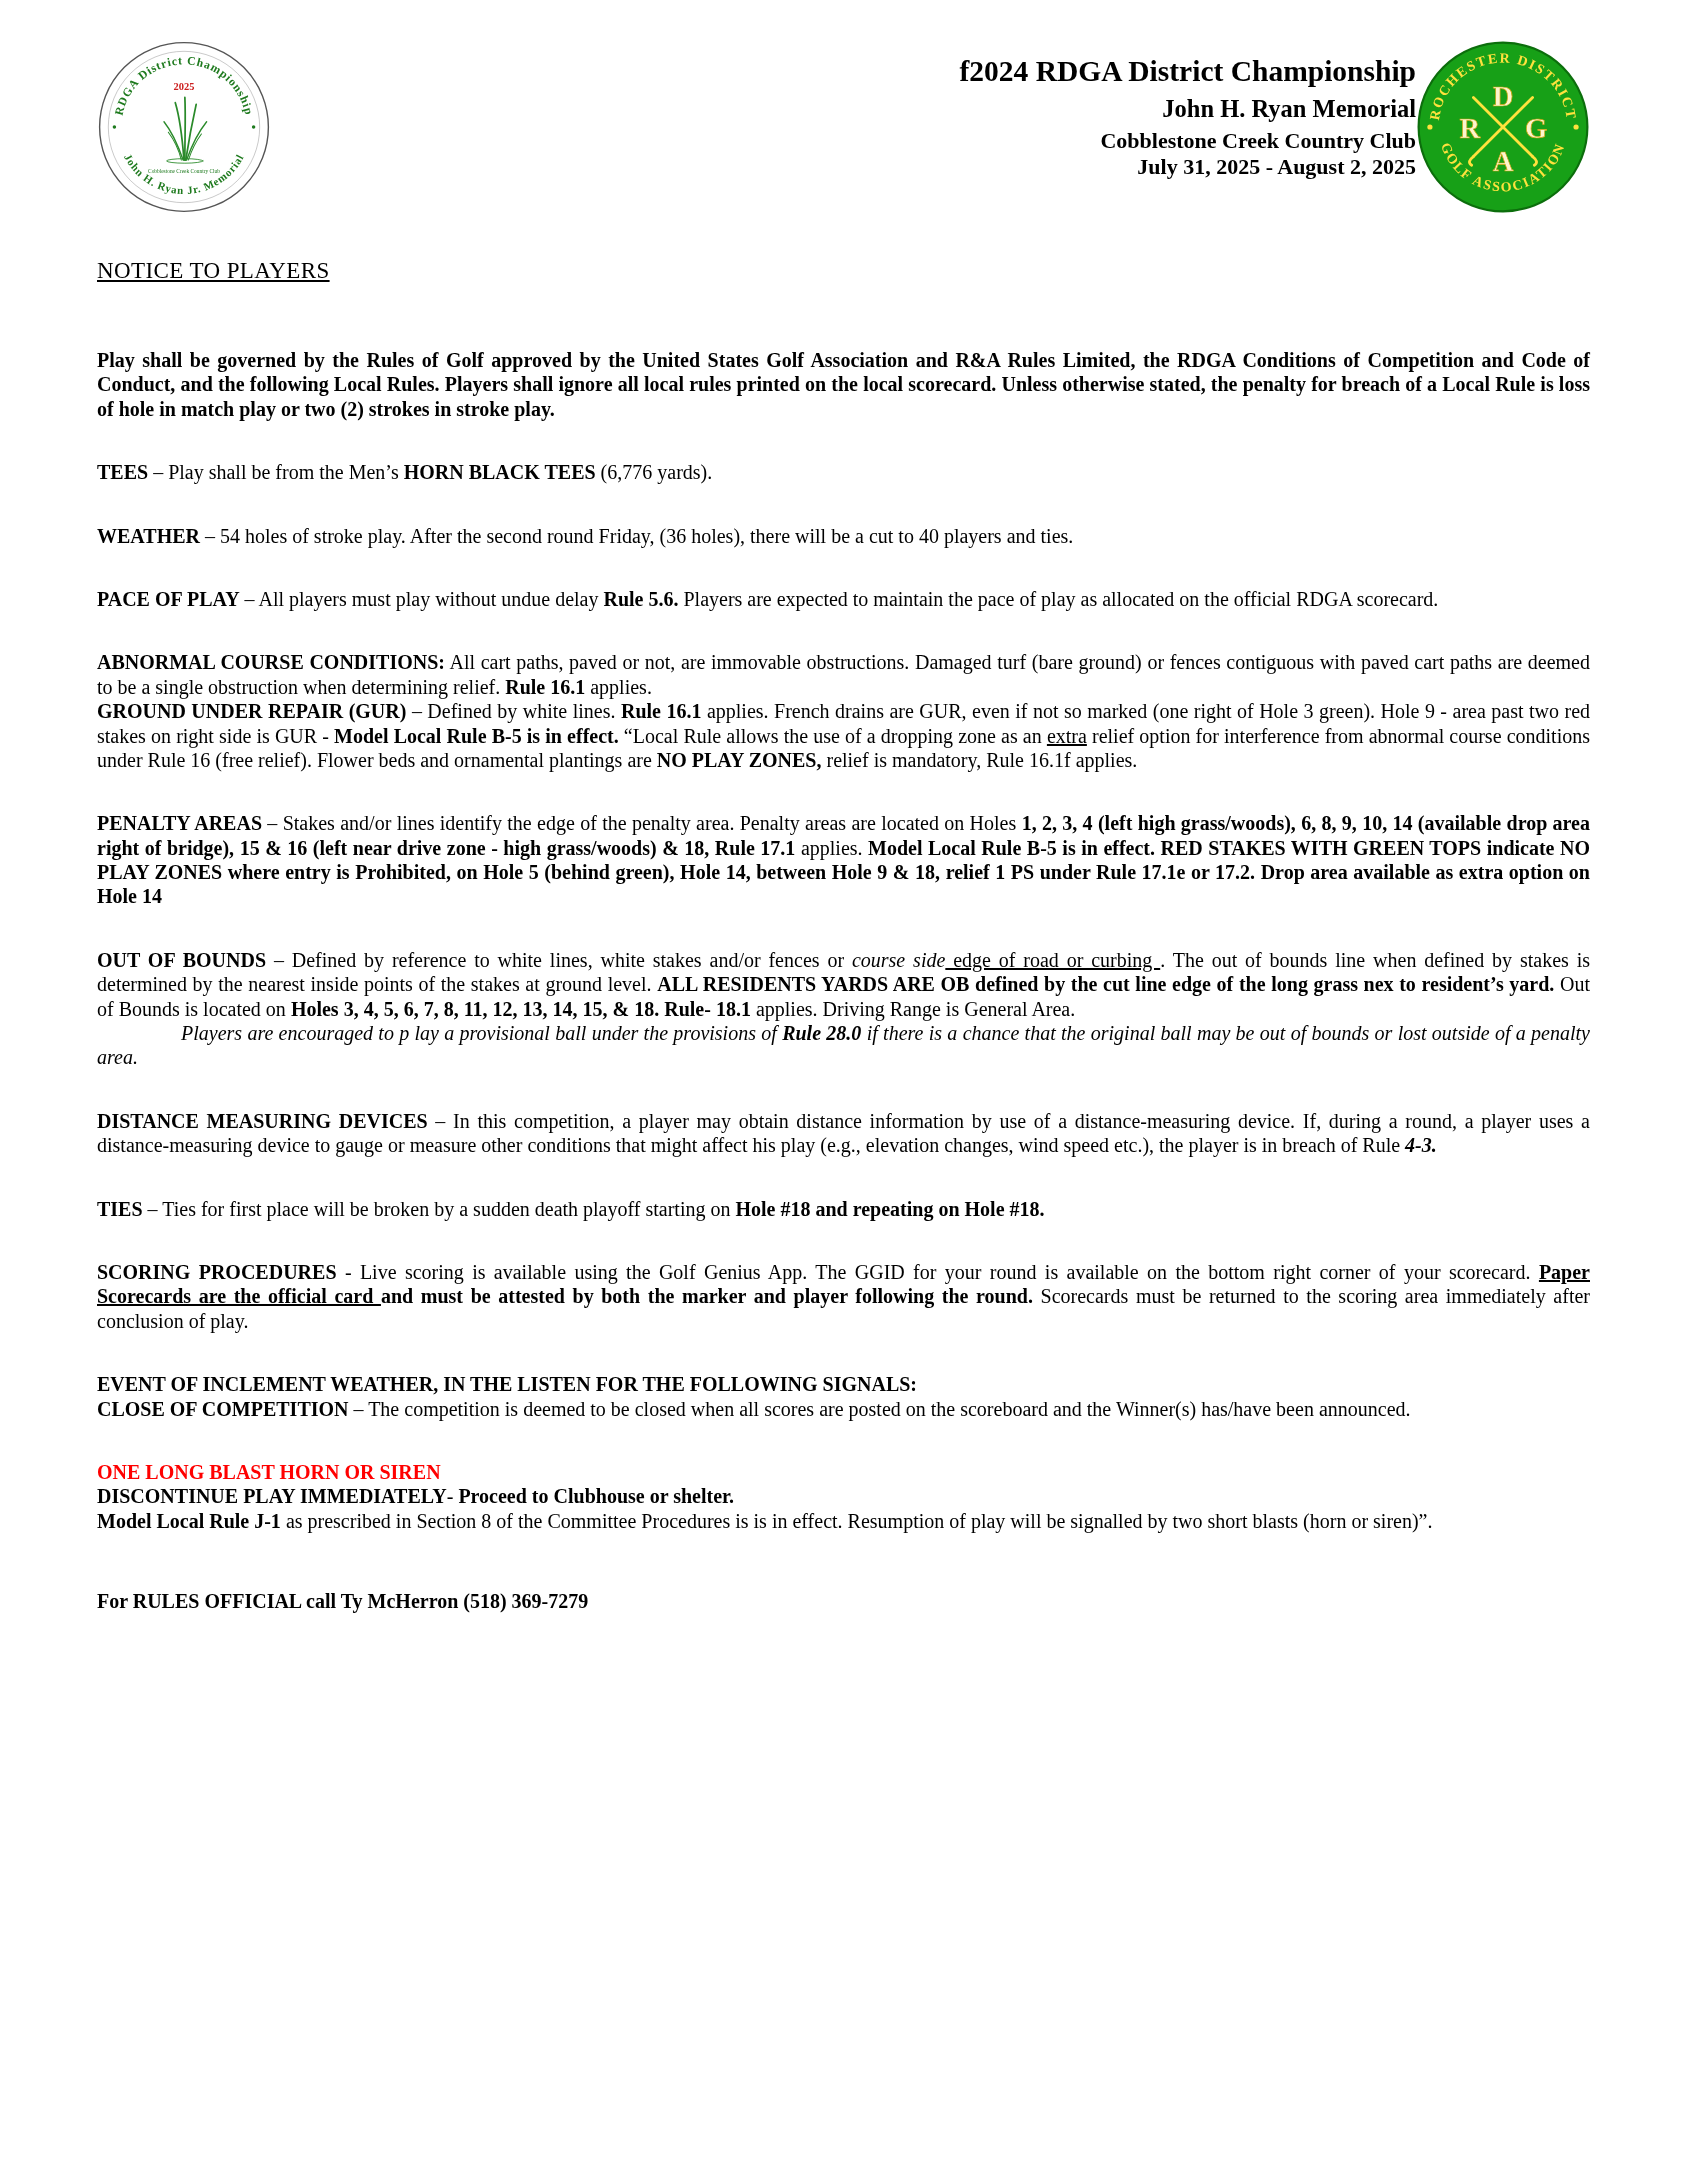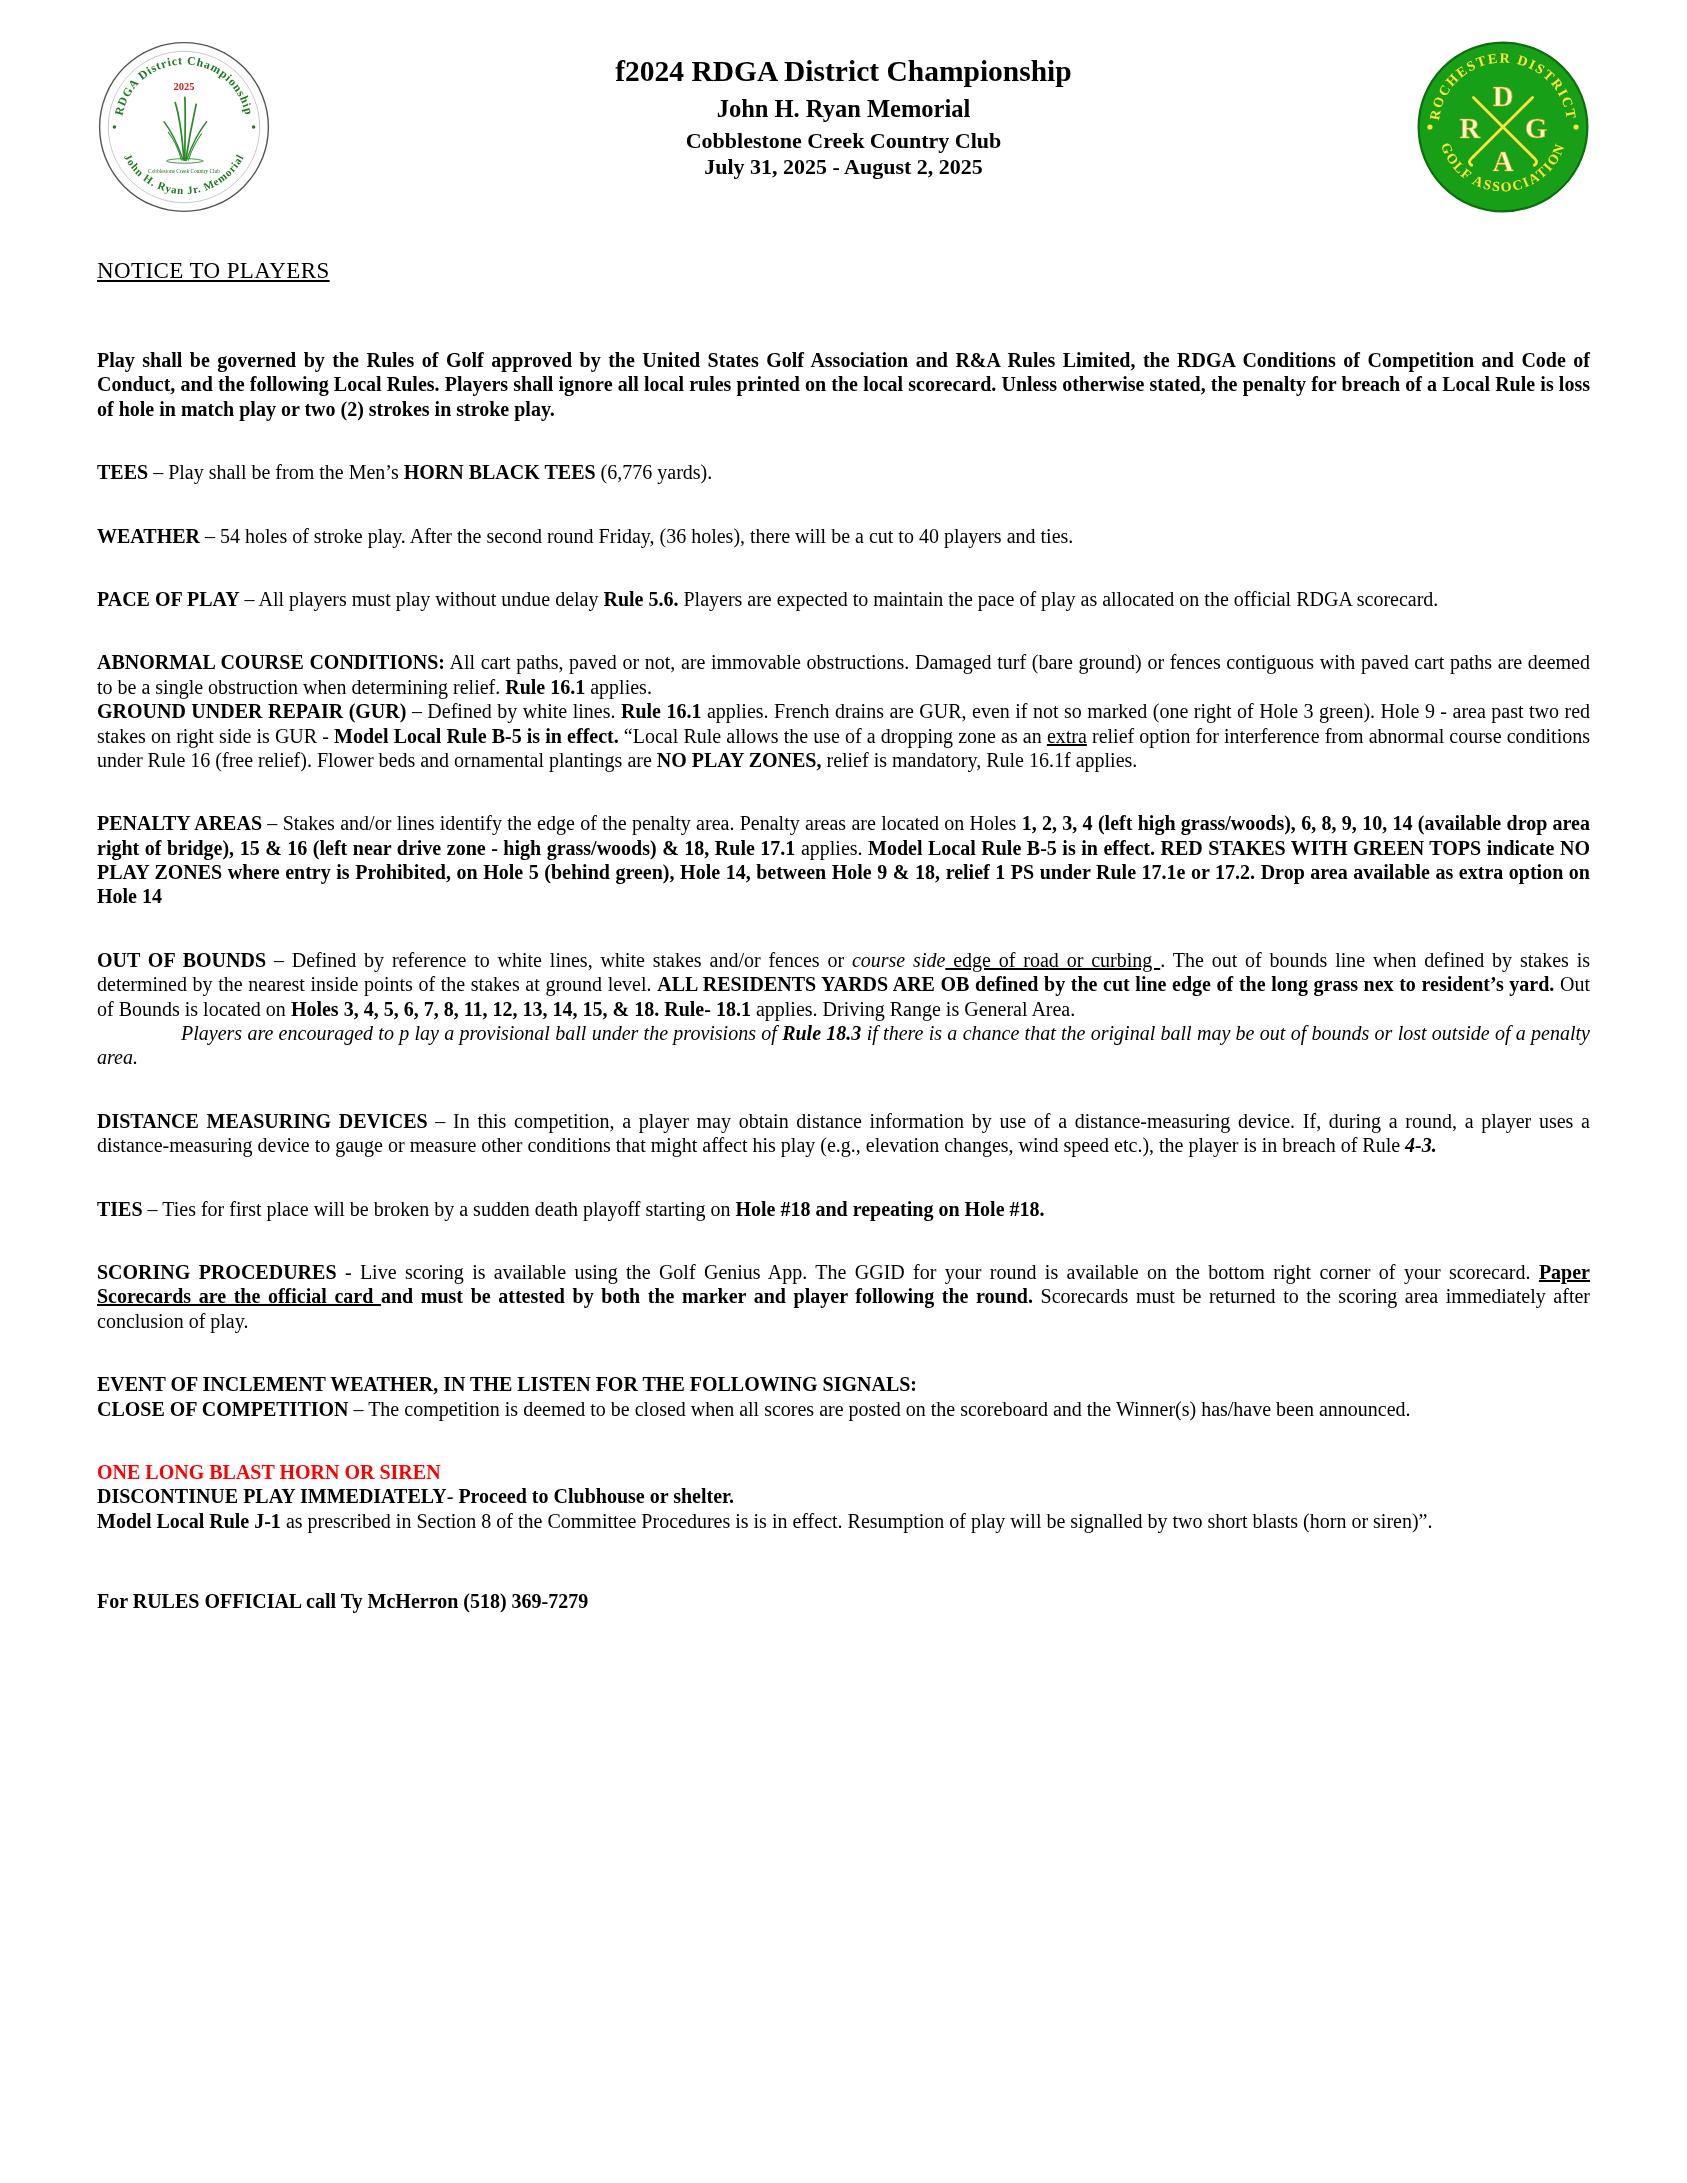--- a/index.html
+++ b/index.html
@@ -7,21 +7,21 @@
   body {
     width:1687px; height:2183px; overflow:hidden;
     font-family:"Liberation Serif", "DejaVu Serif", serif;
     color:#000;
   }
   .page { padding:40px 97px 0 97px; }
 
   
   .header { display:flex; justify-content:space-between; align-items:flex-start; }
   .logo { width:174px; height:174px; flex:0 0 auto; }
-  .header-center { flex:1 1 auto; text-align:center; padding-top:15px; }
+  .header-center { flex:1 1 auto; text-align:right; padding-top:15px; }
   .h-title  { font-size:29.5px; font-weight:bold; }
   .h-sub1   { font-size:24.5px; font-weight:bold; margin-top:6.7px; }
   .h-sub2   { font-size:22px; font-weight:bold; margin-top:5px; }
   .h-dates  { font-size:22px; font-weight:bold; margin-top:0; }
 
   .notice-title {
     text-align:left; font-size:23px; font-weight:normal;
     text-decoration:underline; margin-top:44px; letter-spacing:0.4px;
   }
 
@@ -126,21 +126,21 @@
     <p class="para"><span class="b">WEATHER</span><span> – 54 holes of stroke play.  After the second round Friday, (36 holes), there will be a cut to 40 players and ties.</span></p>
 
     <p class="para"><span class="b">PACE OF PLAY</span><span> – All players must play without undue delay </span><span class="b">Rule 5.6.</span><span>  Players are expected to maintain the pace of play as allocated on the official RDGA scorecard.</span></p>
 
     <p class="para tight"><span class="b">ABNORMAL COURSE CONDITIONS:</span><span>   All cart paths, paved or not, are immovable obstructions. Damaged turf (bare ground) or fences contiguous with paved cart paths are deemed to be a single obstruction when determining relief.   </span><span class="b">Rule 16.1</span><span> applies.</span></p>
     <p class="para"><span class="b">GROUND UNDER REPAIR (GUR)</span><span> – Defined by white lines.  </span><span class="b">Rule 16.1</span><span> applies.  French drains are GUR, even if not so marked (one right of Hole 3 green).  Hole 9 - area past two red stakes on right side is GUR -  </span><span class="b">Model Local Rule B-5 is in effect.</span><span> “Local Rule allows the use of a dropping zone as an </span><span class="u">extra</span><span> relief option for interference from abnormal course conditions under Rule 16 (free relief).  Flower beds and ornamental plantings are </span><span class="b">NO PLAY ZONES,</span><span> relief is mandatory, Rule 16.1f applies.</span></p>
 
     <p class="para"><span class="b">PENALTY AREAS</span><span> – Stakes and/or lines identify the edge of the penalty area.  Penalty areas are located on Holes </span><span class="b">1, 2, 3, 4 (left high grass/woods), 6, 8, 9, 10, 14 (available drop area right of bridge), 15 &amp; 16 (left near drive zone - high grass/woods) &amp; 18,  Rule 17.1</span><span> applies. </span><span class="b">Model Local Rule B-5 is in effect.</span><span>  </span><span class="b">RED STAKES WITH GREEN TOPS indicate NO PLAY ZONES where entry is Prohibited, on Hole 5 (behind green), Hole 14, between Hole 9 &amp; 18, relief 1 PS under Rule 17.1e or 17.2.  Drop area available as extra option on Hole 14</span></p>
 
     <p class="para tight"><span class="b">OUT OF BOUNDS</span><span> – Defined by reference to white lines, white stakes and/or fences or </span><span class="i">course side</span><span class="u"> edge of road or curbing </span><span>.  The out of bounds line when defined by stakes is determined by the nearest inside points of the stakes at ground level.  </span><span class="b">ALL RESIDENTS YARDS ARE OB defined by the cut line edge of the long grass nex to resident’s yard.</span><span>  Out of Bounds is located on </span><span class="b">Holes 3, 4, 5, 6, 7, 8, 11, 12, 13, 14, 15, &amp; 18.</span><span>  </span><span class="b">Rule- 18.1</span><span> applies.  Driving Range is General Area.</span></p>
-    <p class="para indent-first"><span class="i">Players are encouraged to p lay a provisional ball under the provisions of </span><span class="b i">Rule 18.3</span><span class="i"> if there is a chance that the original ball may be out of bounds or lost outside of a penalty area.</span></p>
+    <p class="para indent-first"><span class="i">Players are encouraged to p lay a provisional ball under the provisions of </span><span class="b i">Rule 28.0</span><span class="i"> if there is a chance that the original ball may be out of bounds or lost outside of a penalty area.</span></p>
 
     <p class="para"><span class="b">DISTANCE MEASURING DEVICES</span><span> – In this competition, a player may obtain distance information by use of a distance-measuring device.  If, during a round, a player uses a distance-measuring device to gauge or measure other conditions that might affect his play (e.g., elevation changes, wind speed etc.), the player is in breach of Rule </span><span class="b i">4-3.</span></p>
 
     <p class="para"><span class="b">TIES</span><span> – Ties for first place will be broken by a sudden death playoff  starting on </span><span class="b">Hole #18 and repeating on Hole #18.</span></p>
 
     <p class="para"><span class="b">SCORING PROCEDURES</span><span> - Live scoring is available using the Golf Genius App. The GGID for your round is available on the bottom right corner of your scorecard.  </span><span class="b u">Paper Scorecards are the official card </span><span class="b">and must be attested by both the marker and player following the round.</span><span> Scorecards must be returned to the scoring area immediately after conclusion of play.</span></p>
 
     <p class="para tight"><span class="b">EVENT OF INCLEMENT WEATHER, IN THE LISTEN FOR THE FOLLOWING SIGNALS:</span></p>
 
     <p class="para"><span class="b">CLOSE OF COMPETITION</span><span> – The competition is deemed to be closed when all scores are posted on the scoreboard and the Winner(s) has/have been announced.</span></p>

